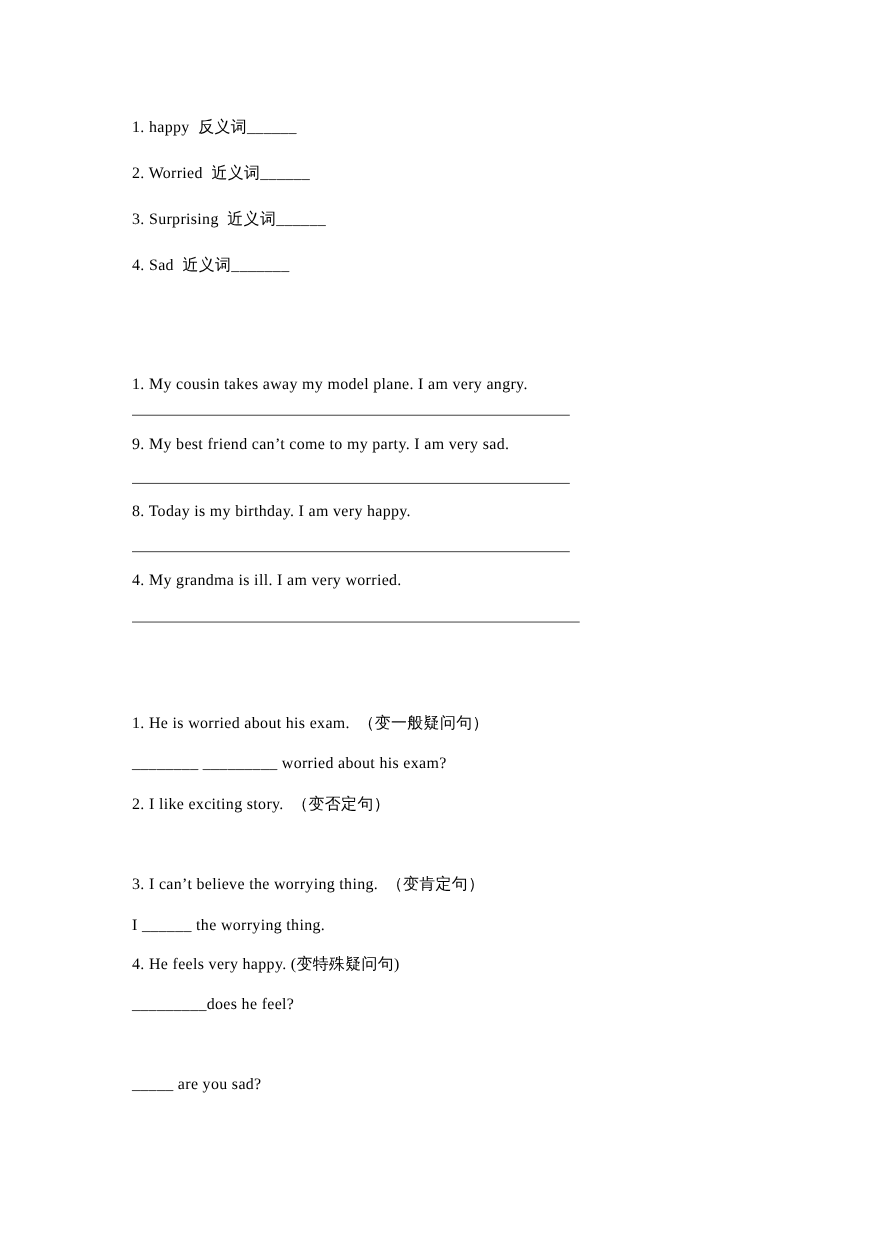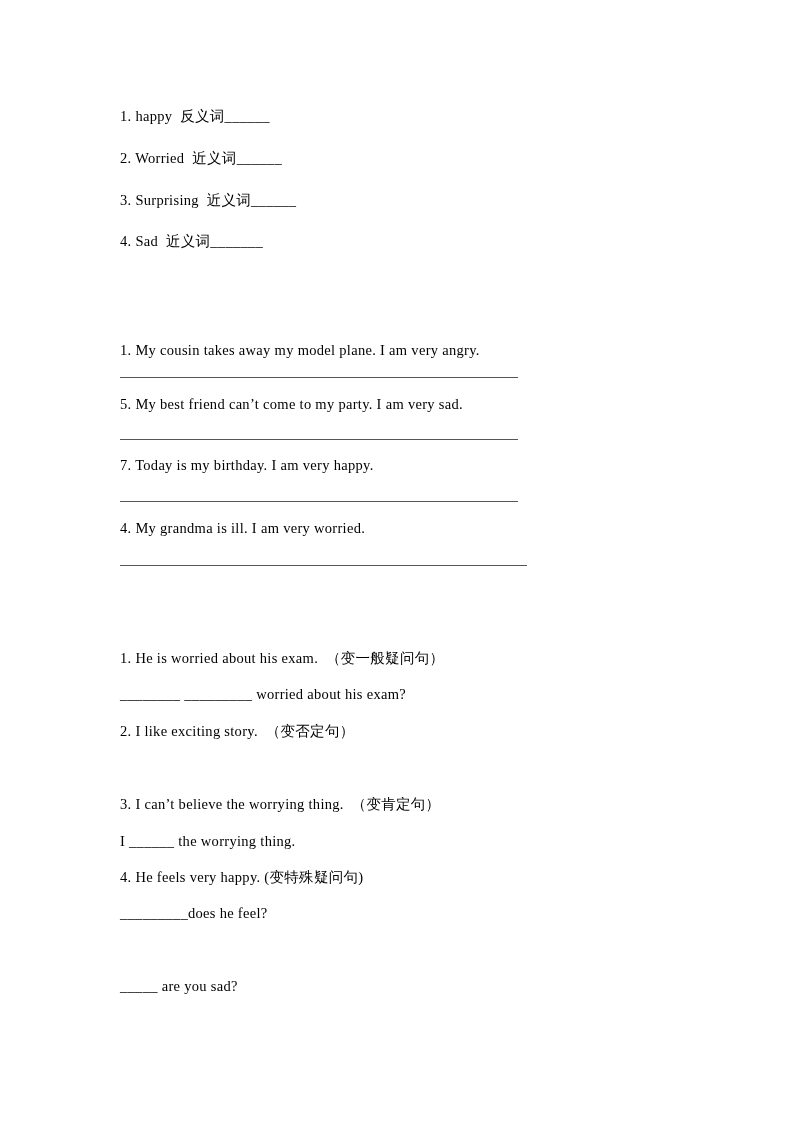--- a/index.html
+++ b/index.html
@@ -37,24 +37,24 @@
 <div class="page">
 
   <div class="t" style="top:106px">1. happy  反义词______</div>
   <div class="t" style="top:148px">2. Worried  近义词______</div>
   <div class="t" style="top:190px">3. Surprising  近义词______</div>
   <div class="t" style="top:231px">4. Sad  近义词_______</div>
 
   <div class="t" style="top:340px">1. My cousin takes away my model plane. I am very angry.</div>
   <div class="rule" style="top:377px;width:398px"></div>
 
-  <div class="t" style="top:394px">5. My best friend can’t come to my party. I am very sad.</div>
+  <div class="t" style="top:394px">9. My best friend can’t come to my party. I am very sad.</div>
   <div class="rule" style="top:439px;width:398px"></div>
 
-  <div class="t" style="top:455px">7. Today is my birthday. I am very happy.</div>
+  <div class="t" style="top:455px">8. Today is my birthday. I am very happy.</div>
   <div class="rule" style="top:501px;width:398px"></div>
 
   <div class="t" style="top:518px">4. My grandma is ill. I am very worried.</div>
   <div class="rule" style="top:565px;width:407px"></div>
 
   <div class="t" style="top:648px">1. He is worried about his exam.  （变一般疑问句）</div>
   <div class="t" style="top:684px">________ _________ worried about his exam?</div>
   <div class="t" style="top:721px">2. I like exciting story.  （变否定句）</div>
   <div class="t" style="top:794px">3. I can’t believe the worrying thing.  （变肯定句）</div>
   <div class="t" style="top:831px">I ______ the worrying thing.</div>

